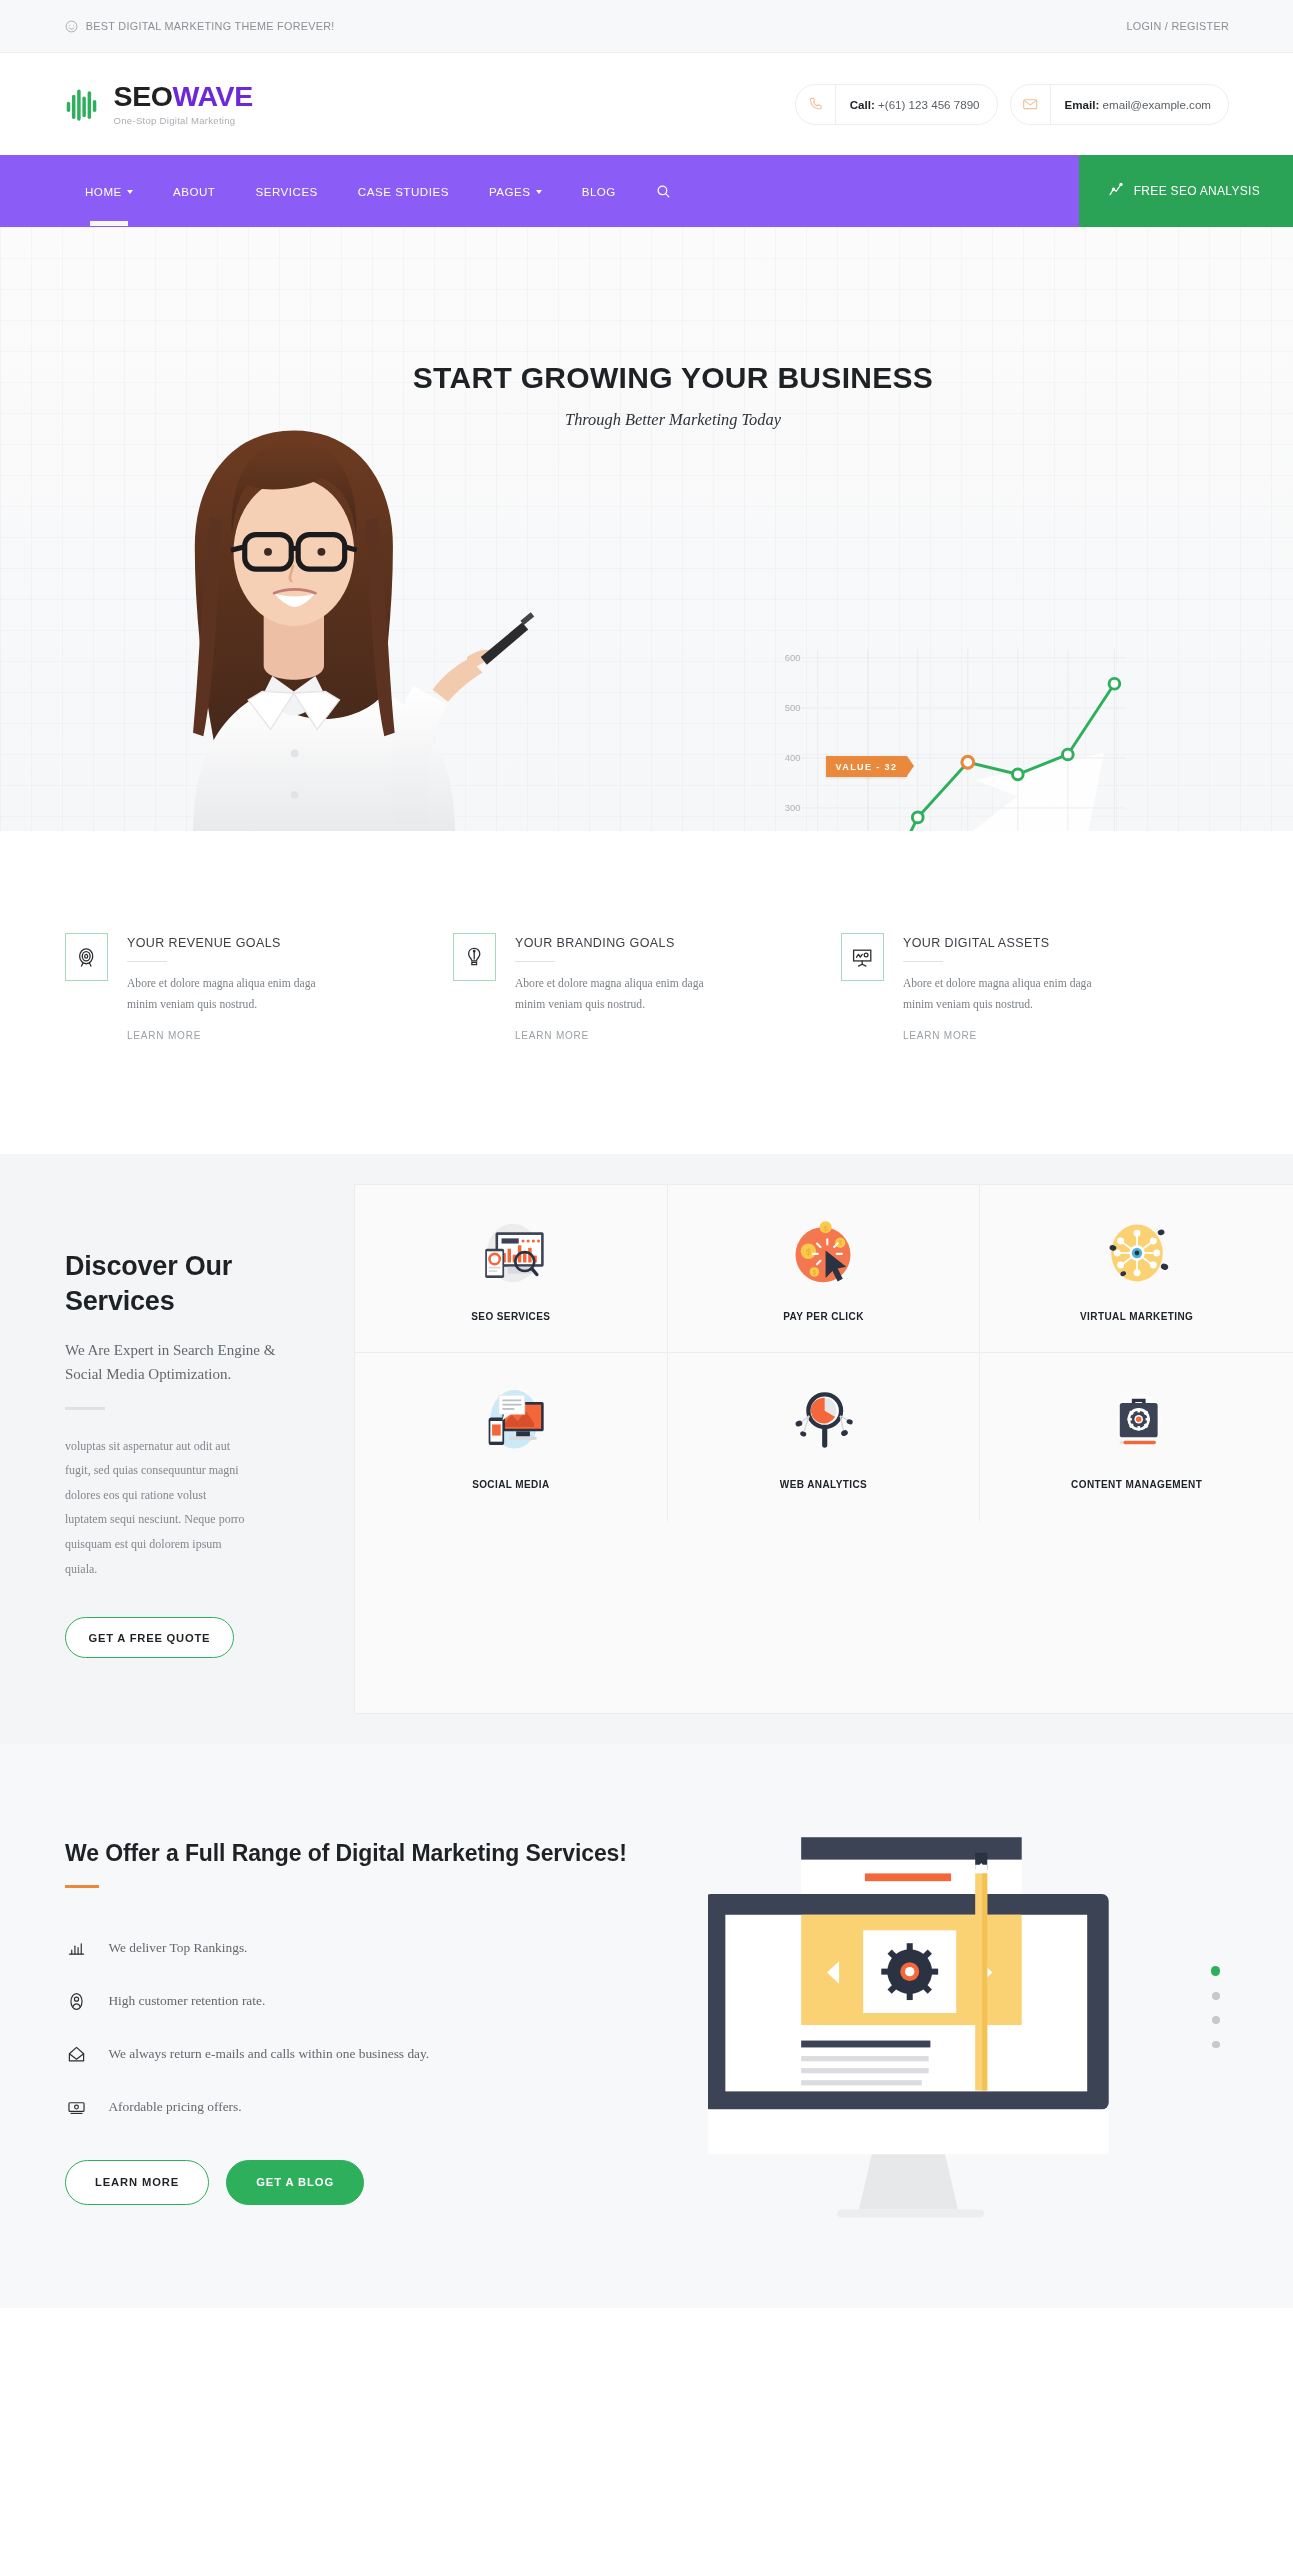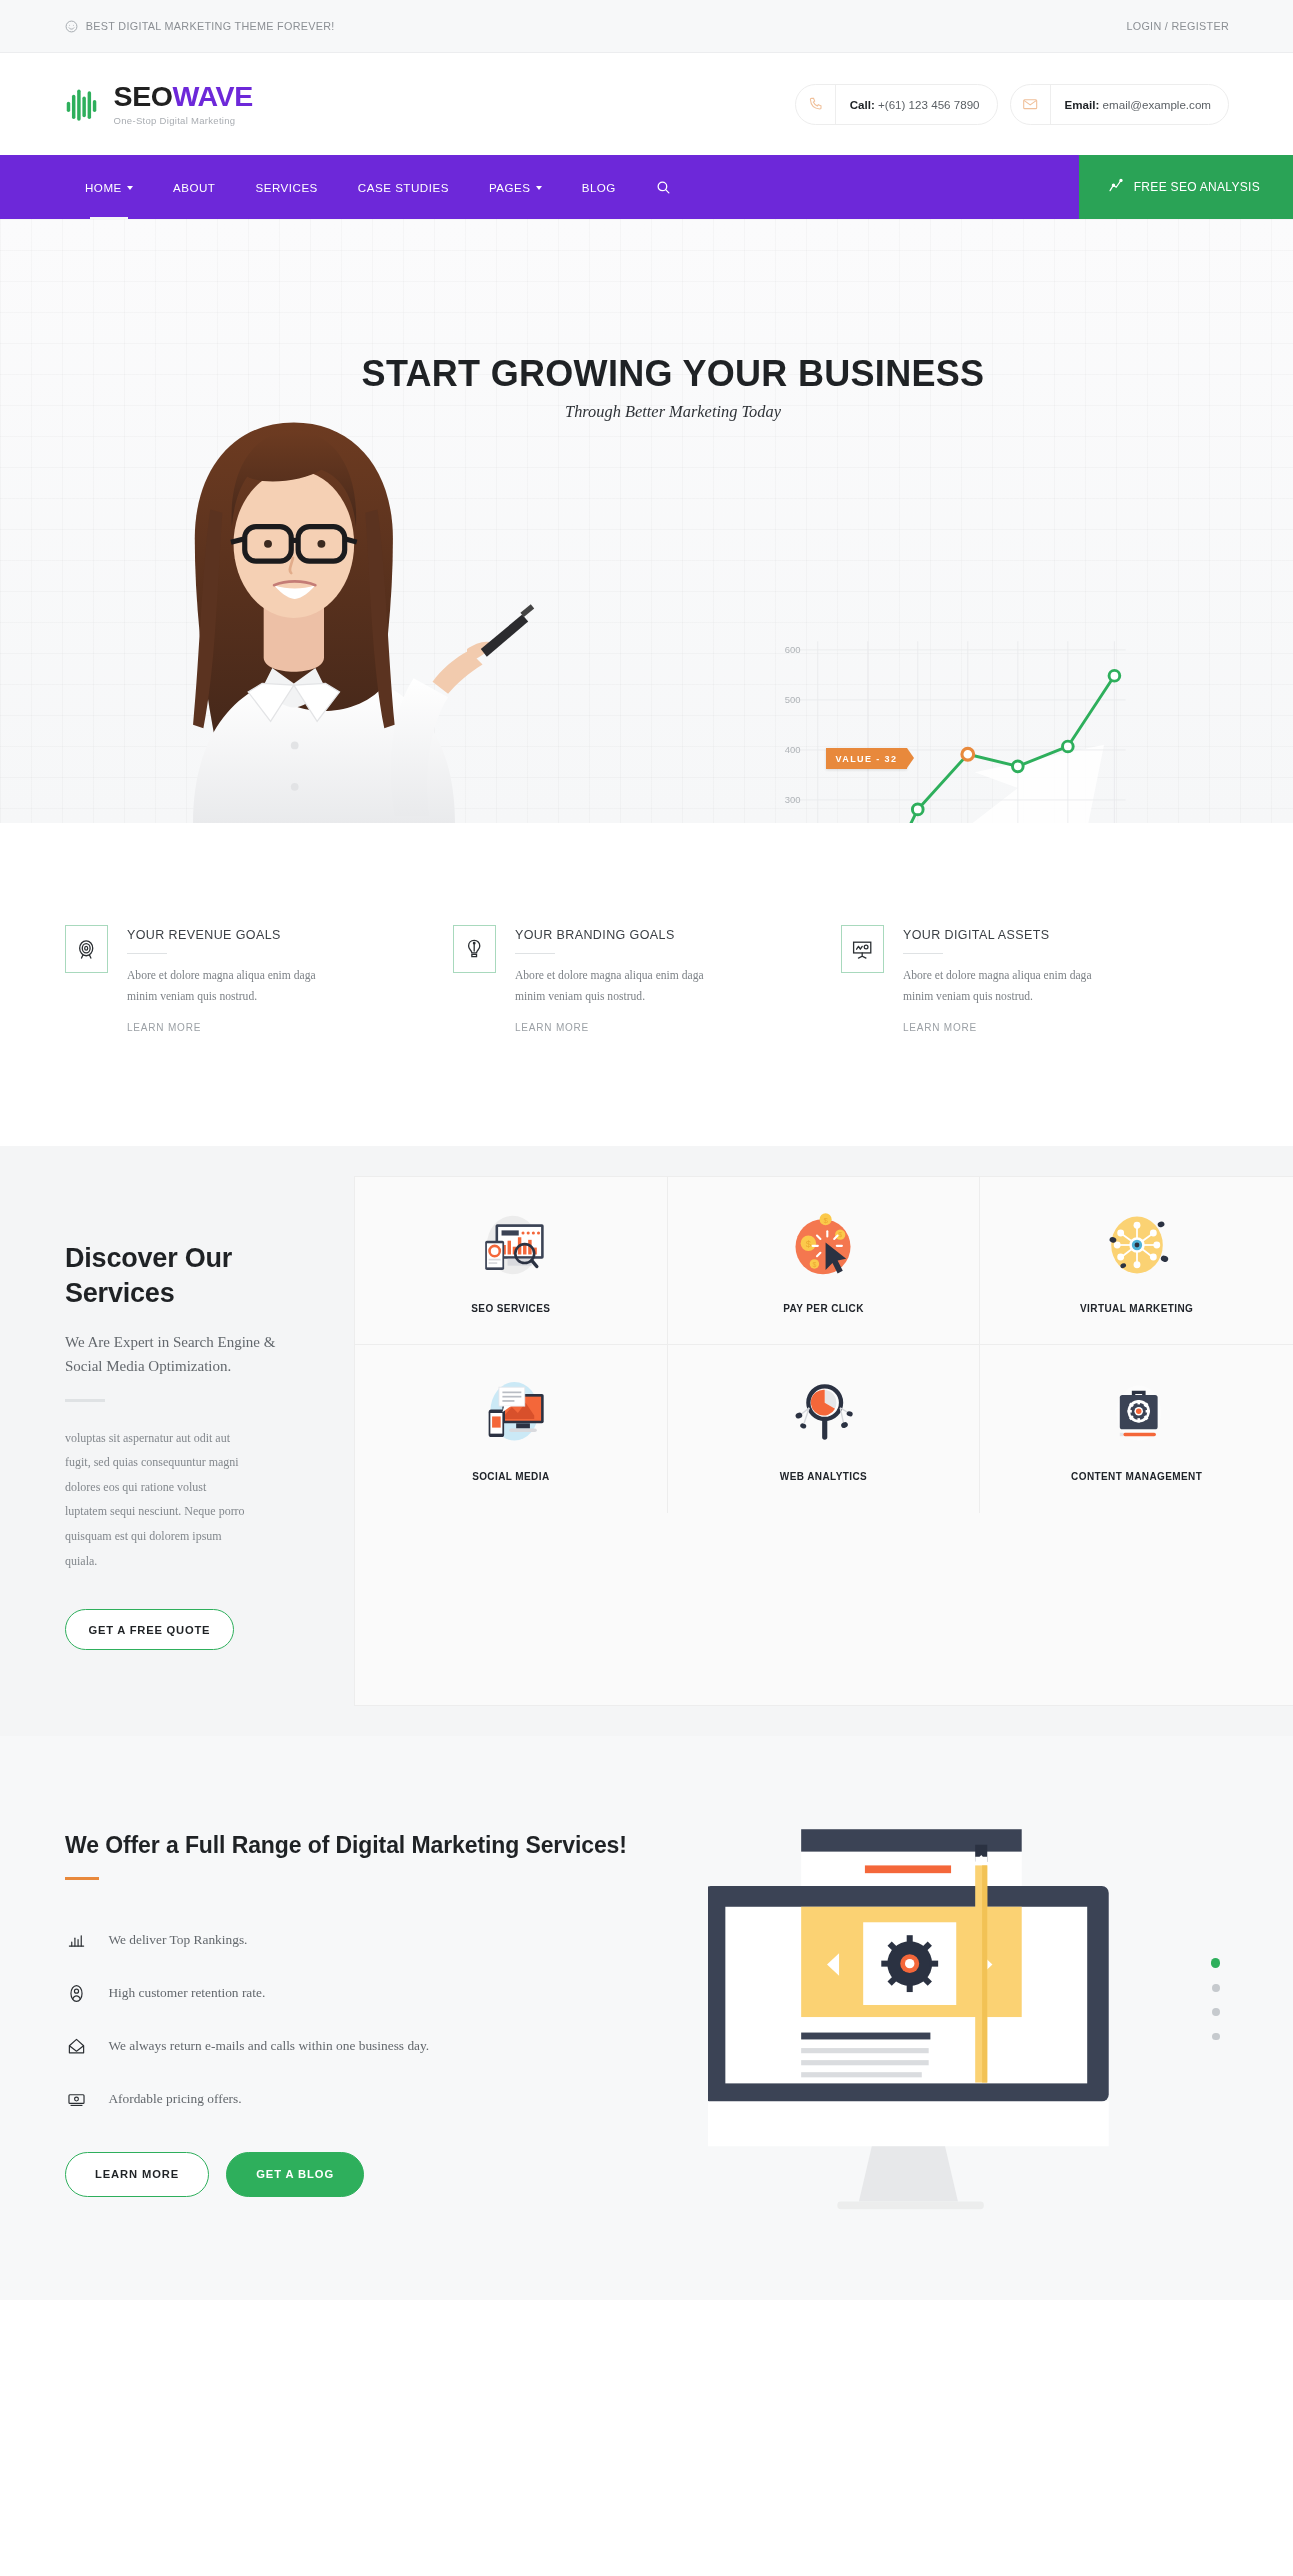--- a/index.html
+++ b/index.html
@@ -61,21 +61,21 @@
   .contact-icon-box {
     width: 40px; display: flex; align-items: center; justify-content: center;
     border-right: 0.9px solid #eeeeee; height: 100%;
   }
   .contact-icon-box svg { display:block; }
   .contact-text { padding: 0 17px 0 14px; font-size: 11.6px; color: #5a5f64; white-space: nowrap; }
   .contact-text b { color: #1d2125; font-weight: 700; }
 
   
   .nav {
-    height: 64px; background: #6d28d9; display: flex; align-items: stretch;
+    height: 72px; background: #8b5cf6; display: flex; align-items: stretch;
     position: relative;
   }
   .nav-items { display: flex; align-items: center; padding-left: 65px; gap: 0; }
   .nav-item {
     color: #ffffff; font-size: 11.6px; letter-spacing: 0.5px; font-weight: 500;
     padding: 0 20px; height: 60px; display: flex; align-items: center;
     cursor: pointer; position: relative; gap: 5.2px;
   }
   .nav-item.active::after {
     content: ""; position: absolute; bottom: -5.2px; left: 50%; transform: translateX(-50%);
@@ -95,21 +95,21 @@
   
   .hero {
     position: relative; height: 604px; overflow: hidden;
     background:
       repeating-linear-gradient(to right, rgba(0,0,0,.022) 0 0.9px, transparent 0.9px 31px),
       repeating-linear-gradient(to bottom, rgba(0,0,0,.022) 0 0.9px, transparent 0.9px 31px),
       linear-gradient(180deg,#fbfbfc 0%, #f6f7f8 100%);
   }
   .hero-title {
     position: absolute; top: 134px; left: 0; right: 0; text-align: center;
-    font-size: 36px; font-weight: 700; color: #1f2225; letter-spacing: 0.3px;
+    font-size: 30px; font-weight: 700; color: #1f2225; letter-spacing: 0.3px;
     padding-left: 52px;
   }
   .hero-sub {
     position: absolute; top: 183px; left: 0; right: 0; text-align: center;
     font-size: 16.4px; font-style: italic; color: #2f3338; font-family: "Liberation Serif", serif;
     padding-left: 52px;
   }
   .hero-photo { position: absolute; left: 91px; bottom: 0; width: 466px; height: 448px; }
 
   

